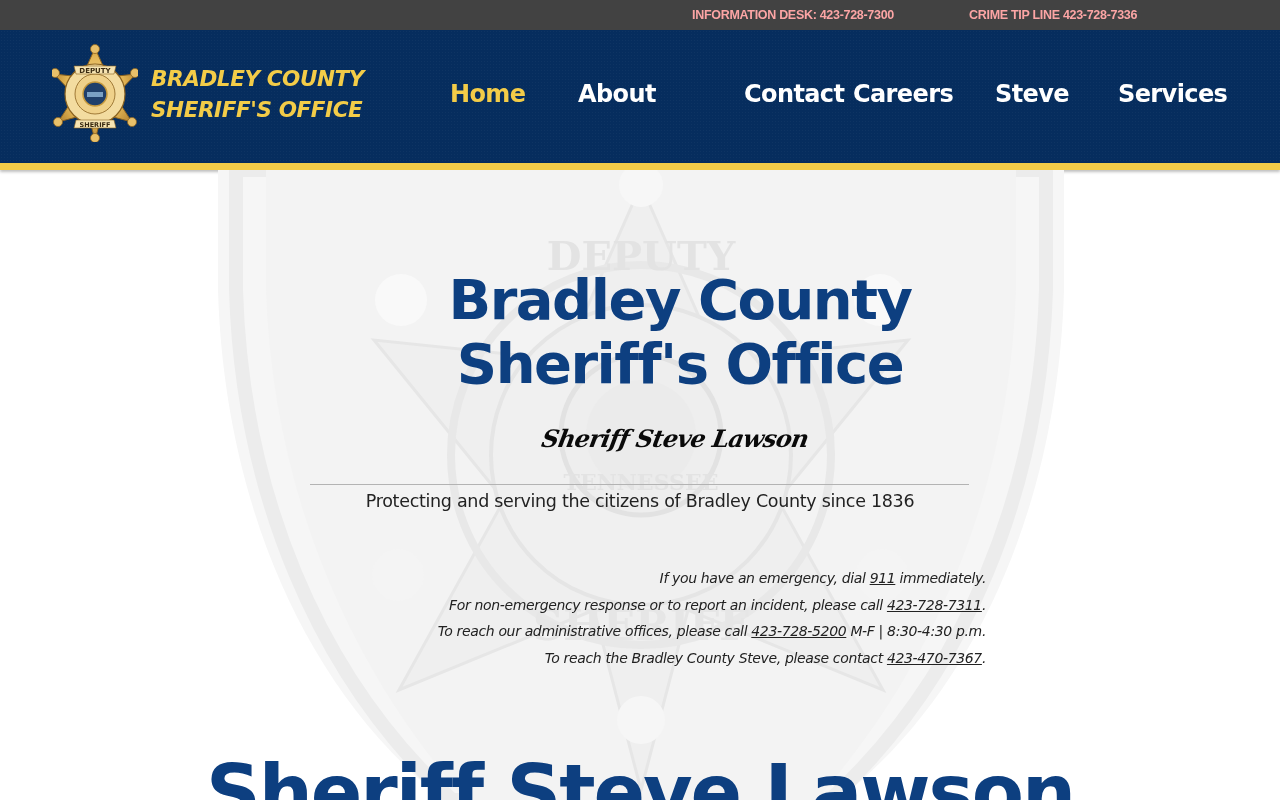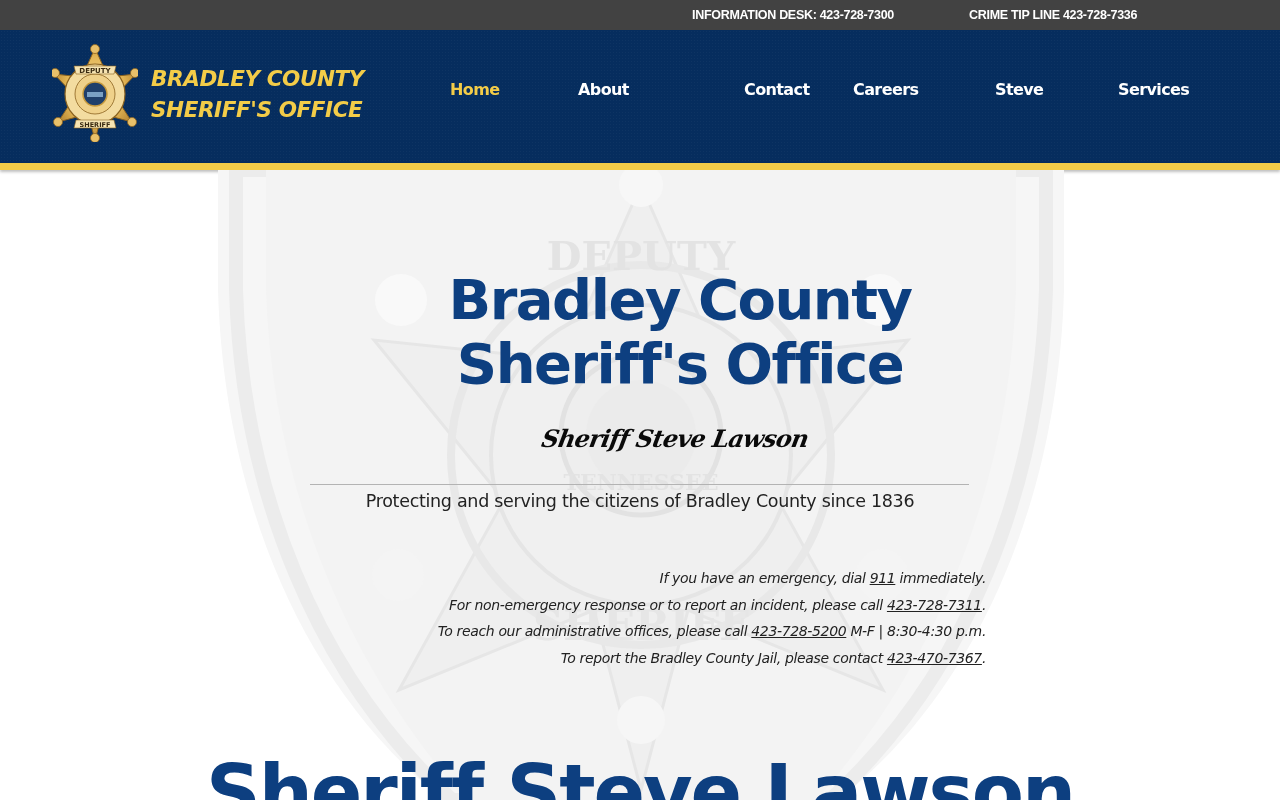--- a/index.html
+++ b/index.html
@@ -1,21 +1,21 @@
 <!DOCTYPE html>
 <html><head>
 <meta charset="utf-8">
 <style>
   * { box-sizing: border-box; margin: 0; padding: 0; }
   html, body { width: 1280px; height: 800px; overflow: hidden; background: #ffffff; }
   body { font-family: "DejaVu Sans", sans-serif; position: relative; }
 
   .topbar {
     position: absolute; left: 0; top: 0; width: 1280px; height: 30px;
-    background: #424242; color: #ffffff;
+    background: #424242; color: #fca5a5;
     font-family: "Liberation Sans", sans-serif; font-weight: bold; font-size: 12.5px;
     letter-spacing: -0.3px;
     padding-left: 29px;
   }
   .topbar .info { position: absolute; left: 692px; top: 8px; white-space: nowrap; }
   .topbar .tip { position: absolute; left: 969px; top: 8px; white-space: nowrap; }
 
   .header {
     position: absolute; left: 0; top: 30px; width: 1280px; height: 133px;
     background: #062d5e;
@@ -30,21 +30,21 @@
   .logo-badge { position: absolute; left: 52px; top: 14px; width: 86px; height: 98px; }
   .logo-text {
     position: absolute; left: 151px; top: 33px; color: #f3cc48;
     font-family: "DejaVu Sans", sans-serif; font-weight: bold; font-style: italic;
     font-size: 21.5px; line-height: 31px; letter-spacing: -0.4px;
   }
 
   .nav { position: absolute; top: 50px; left: 0; height: 30px; }
   .nav a {
     position: absolute; top: 0; color: #ffffff; text-decoration: none; white-space: nowrap;
-    font-family: "DejaVu Sans", sans-serif; font-weight: bold; font-size: 16px;
+    font-family: "DejaVu Sans", sans-serif; font-weight: bold; font-size: 24px;
     letter-spacing: -0.6px;
   }
   .nav a.active { color: #f3cc48; }
 
   .watermark { position: absolute; left: 218px; top: 170px; width: 846px; height: 630px; }
 
   .hero-title {
     position: absolute; left: 380px; top: 268px; width: 600px; text-align: center;
     color: #0d3f80; font-family: "DejaVu Sans", sans-serif; font-weight: bold;
     font-size: 56px; line-height: 64px; letter-spacing: -1.5px;
@@ -164,17 +164,17 @@
   <div>
     <span>If you have an emergency, dial </span><a>911</a><span> immediately.</span>
   </div>
   <div>
     <span>For non-emergency response or to report an incident, please call </span><a>423-728-7311</a><span>.</span>
   </div>
   <div>
     <span>To reach our administrative offices, please call </span><a>423-728-5200</a><span> M-F | 8:30-4:30 p.m.</span>
   </div>
   <div>
-    <span>To report the Bradley County Jail, please contact </span><a>423-470-7367</a><span>.</span>
+    <span>To reach the Bradley County Steve, please contact </span><a>423-470-7367</a><span>.</span>
   </div>
 </div>
 
 <h2 class="big-name">Sheriff Steve Lawson</h2>
 
 </body></html>

